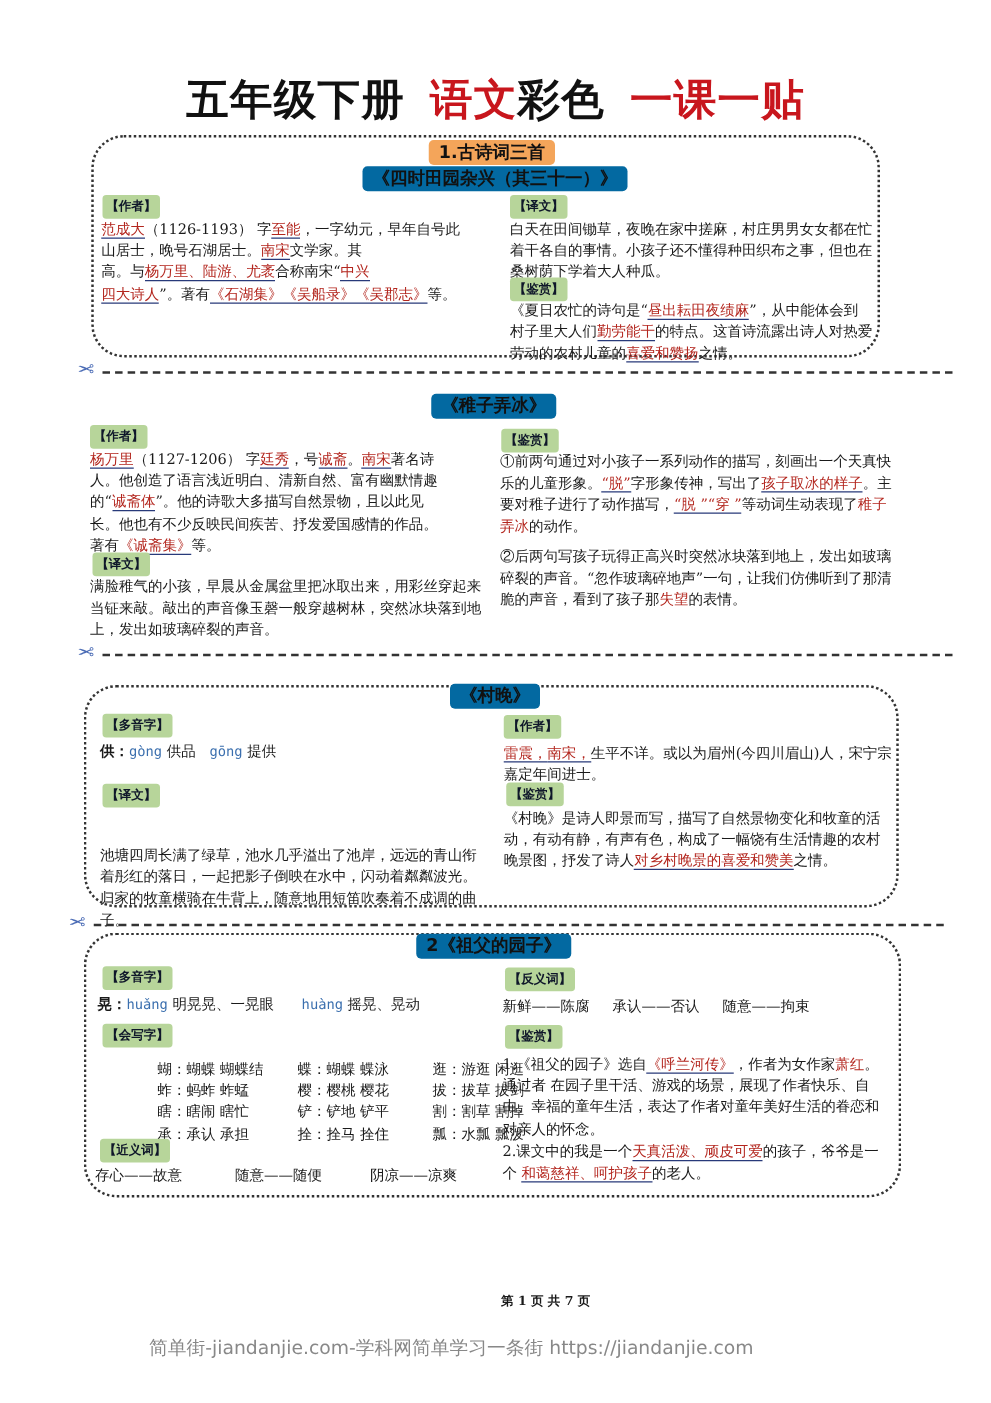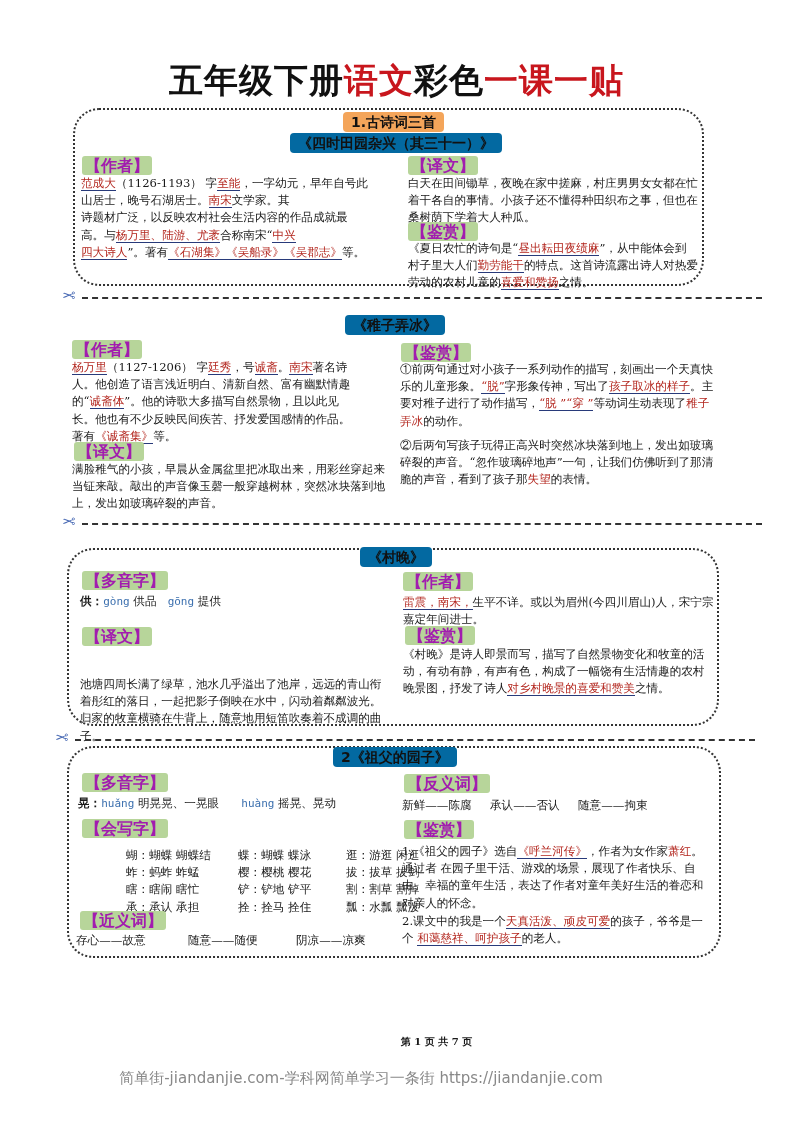--- a/index.html
+++ b/index.html
@@ -1,27 +1,27 @@
 <!DOCTYPE html>
 <html><head>
   <meta charset="utf-8">
   <style>
     * { box-sizing: border-box; margin: 0; padding: 0; }
     html, body { width: 793px; height: 1122px; background: #ffffff; overflow: hidden; }
     body { position: relative; font-family: "DejaVu Serif", "Liberation Serif", serif; color: #1a1a1a; font-size: 12px; line-height: 17px; }
     .title { position: absolute; top: 58px; left: 0; width: 793px; text-align: center; font-family: "DejaVu Sans", "Liberation Sans", sans-serif; font-weight: bold; font-size: 34px; line-height: 44px; letter-spacing: 1px; color: #111; }
-    .title .red { color: #c8161d; }
+    .title .red { color: #c8161d; margin-left: 20px; }
     .card { position: absolute; border: 2px dotted #333; border-radius: 26px; }
     .cut { position: absolute; left: 62px; height: 14px; width: 700px; }
     .cut .line { position: absolute; left: 20px; right: 0; top: 6px; border-top: 2px dashed #333; }
     .cut .scissors { position: absolute; left: 0; top: -3px; font-size: 16px; color: #4a6bb5; line-height: 16px; transform: scaleX(-1); }
     .pill { position: absolute; font-family: "DejaVu Sans", "Liberation Sans", sans-serif; font-weight: bold; font-size: 14px; line-height: 20px; padding: 0 8px; border-radius: 4px; color: #111; white-space: nowrap; }
     .pill.orange { background: #f4a55a; }
     .pill.yellow { background: #0369a1; }
-    .tag { position: absolute; display: inline-block; background: #b7d59a; color: #a21caf; font-family: "DejaVu Sans", "Liberation Sans", sans-serif; font-weight: bold; font-size: 16px; line-height: 19px; padding: 0 3px; border-radius: 3px; white-space: nowrap; }
+    .tag { position: absolute; display: inline-block; background: #b7d59a; color: #0f172a; font-family: "DejaVu Sans", "Liberation Sans", sans-serif; font-weight: bold; font-size: 10px; line-height: 19px; padding: 0 3px; border-radius: 3px; white-space: nowrap; }
     .txt { position: absolute; font-size: 11.6px; line-height: 17.2px; }
     .txt .r { color: #b3261e; }
     .txt .u { border-bottom: 1.5px solid #283a7a; }
     .txt .py { color: #3b6fae; font-family: "DejaVu Sans Mono", "Liberation Mono", monospace; font-size: 11px; }
     .txt .b { font-weight: bold; }
     .grid3 { display: grid; grid-template-columns: 112px 108px 110px; }
     .footer { position: absolute; top: 1033px; left: 0; width: 793px; text-align: center; font-size: 10px; font-weight: bold; margin-left: 40px; }
     .watermark { position: absolute; top: 1070px; left: 0; width: 722px; text-align: center; font-family: "DejaVu Sans", "Liberation Sans", sans-serif; font-size: 15px; color: #888; }
   </style>
 </head>
@@ -33,21 +33,20 @@
 
 <div class="card" style="top:110px;left:72px;width:280px;height:0;border:none;"></div>
 <div class="card" style="top:108px;left:73px;width:631px;height:178px;"></div>
 <div class="pill orange" style="top:112px;left:343px;">1.古诗词三首</div>
 <div class="pill yellow" style="top:133px;left:290px;">《四时田园杂兴（其三十一）》</div>
 
 <div class="tag" style="top:156px;left:82px;">【作者】</div>
 <div class="txt" style="top:175px;left:81px;width:315px;">
   <div><span class="r u">范成大</span><span>（1126-1193） 字</span><span class="r u">至能</span><span>，一字幼元，早年自号此</span></div>
   <div><span>山居士，晚号石湖居士。</span><span class="r u">南宋</span><span>文学家。其</span></div>
-  <div><span>诗题材广泛，以反映农村社会生活内容的作品成就最</span></div>
   <div><span>高。与</span><span class="r u">杨万里、陆游、尤袤</span><span>合称南宋“</span><span class="r u">中兴</span></div>
   <div><span class="r u">四大诗人</span><span>”。著有</span><span class="r u">《石湖集》《吴船录》《吴郡志》</span><span>等。</span></div>
 </div>
 
 <div class="tag" style="top:156px;left:408px;">【译文】</div>
 <div class="txt" style="top:175px;left:408px;width:290px;">白天在田间锄草，夜晚在家中搓麻，村庄男男女女都在忙着干各自的事情。小孩子还不懂得种田织布之事，但也在桑树荫下学着大人种瓜。</div>
 <div class="tag" style="top:222px;left:408px;">【鉴赏】</div>
 <div class="txt" style="top:240px;left:408px;width:290px;">
   <span>《夏日农忙的诗句是“</span><span class="r u">昼出耘田夜绩麻</span><span>”，从中能体会到村子里大人们</span><span class="r u">勤劳能干</span><span>的特点。这首诗流露出诗人对热爱劳动的农村儿童的</span><span class="r u">喜爱和赞扬</span><span>之情。</span>
 </div>

